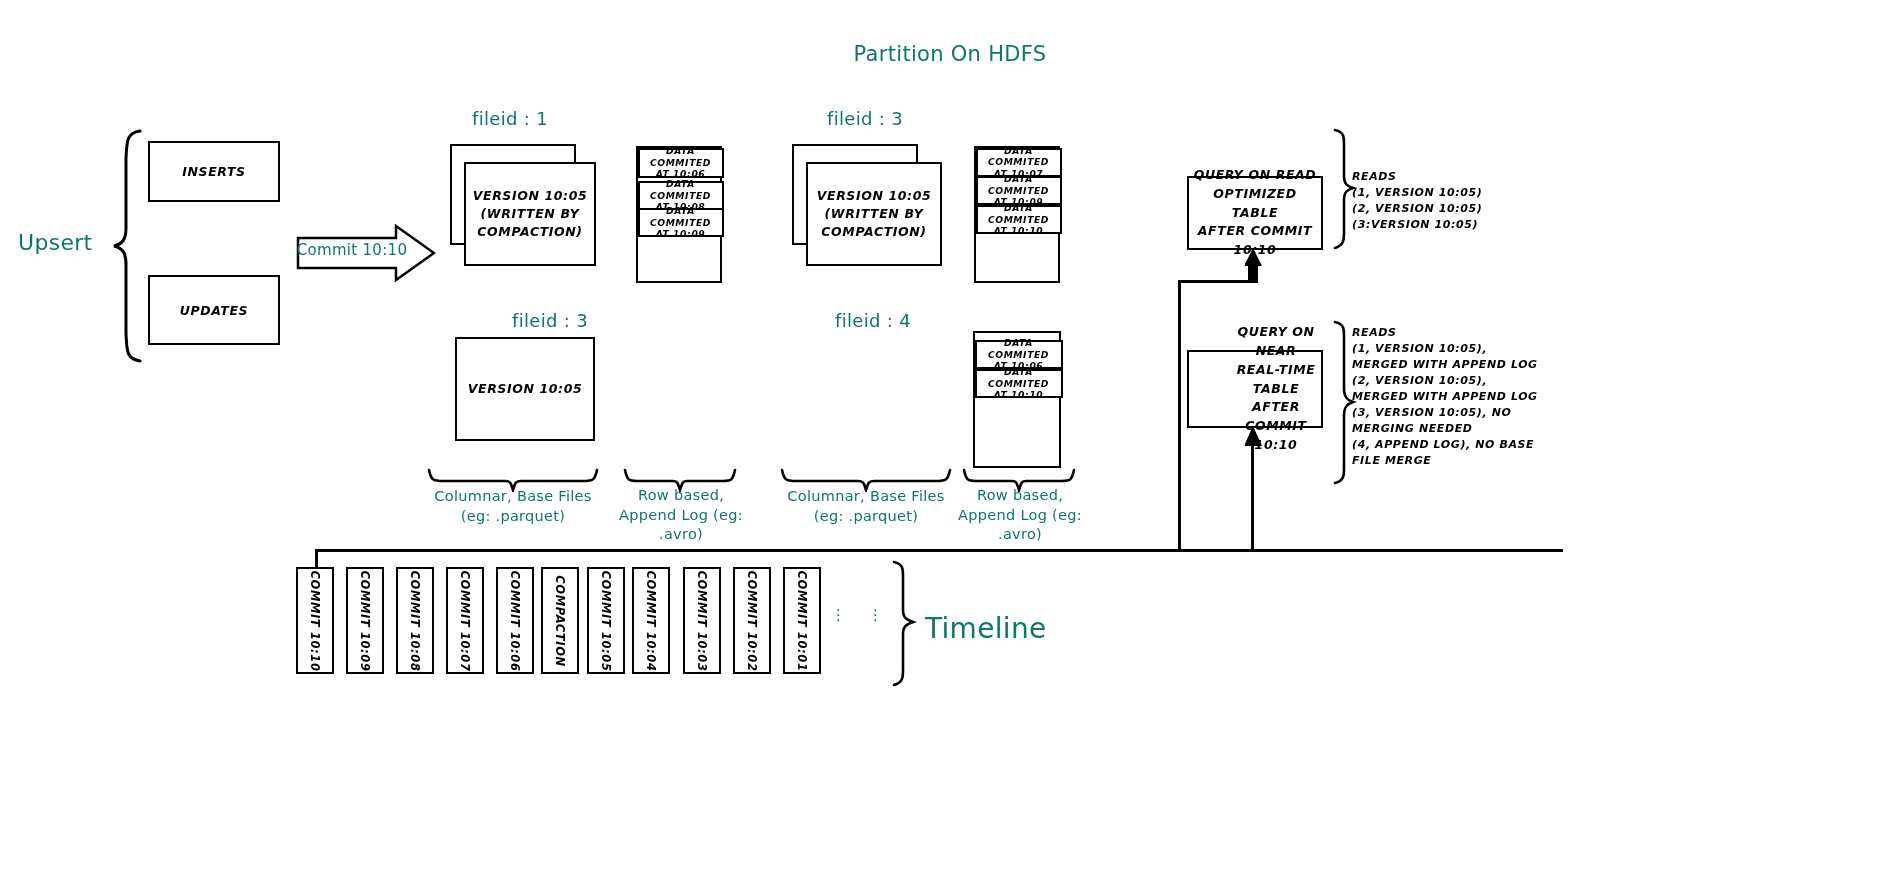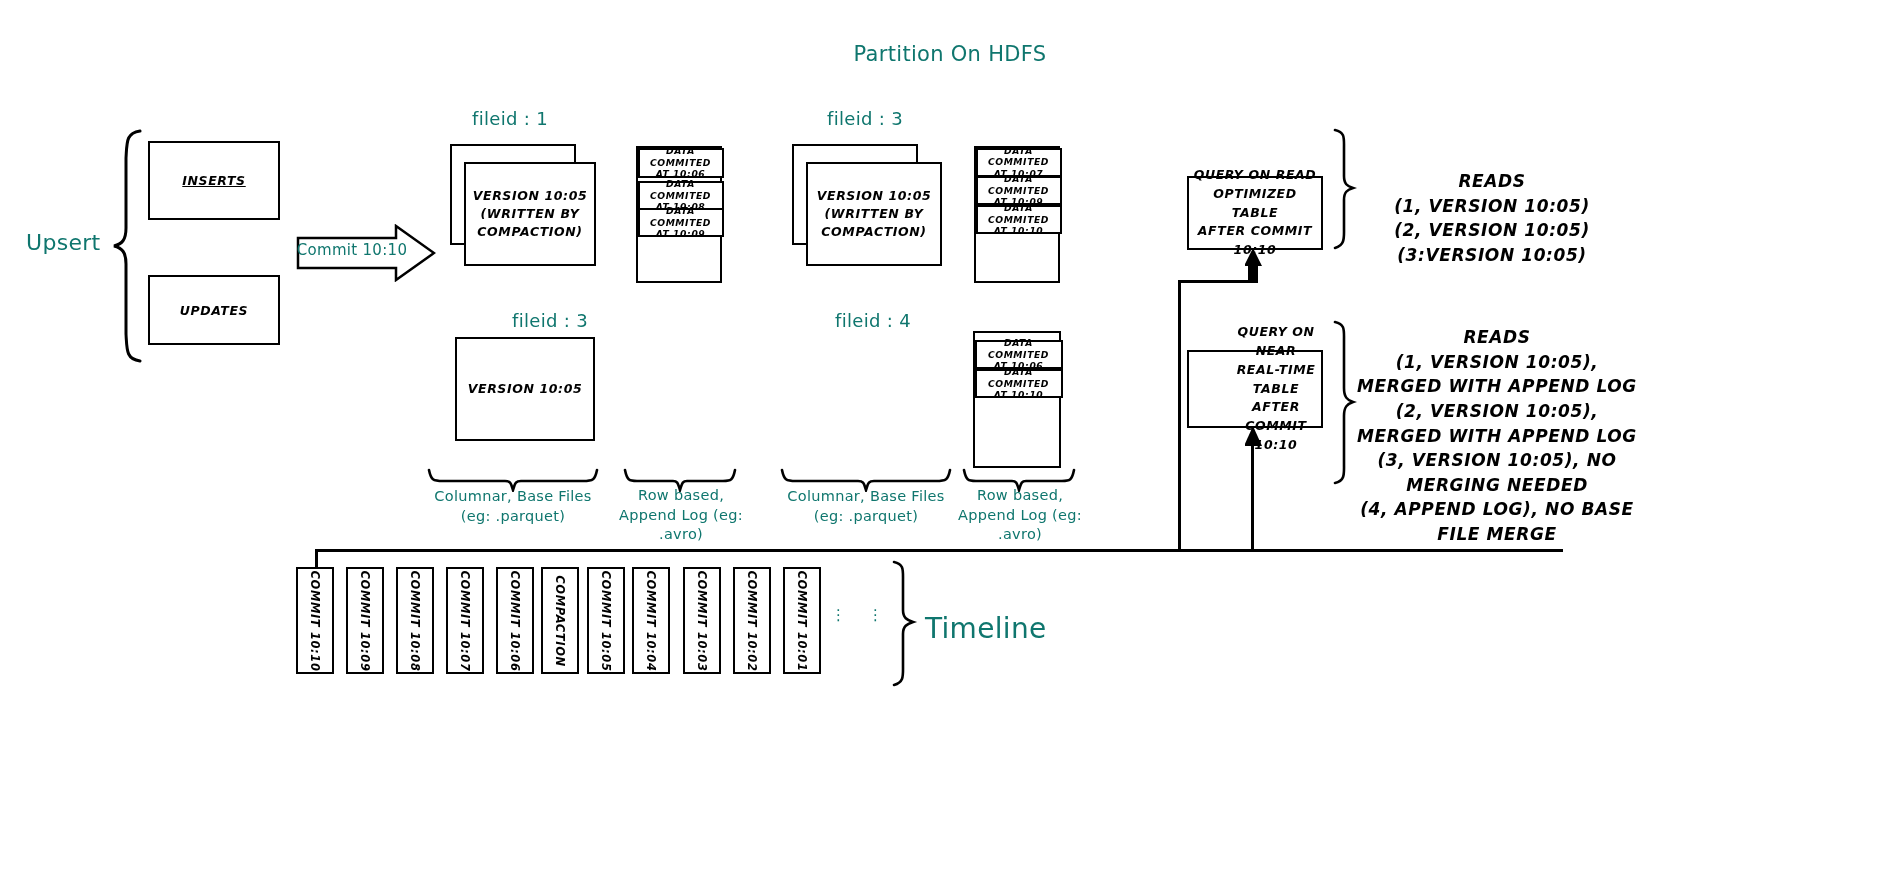--- a/index.html
+++ b/index.html
@@ -16,26 +16,26 @@
 
   
   .box{position:absolute;border:2.5px solid #000;background:#fff;box-sizing:border-box;
        display:flex;align-items:center;justify-content:center;text-align:center;}
   .boxshadow{position:absolute;border:2.5px solid #000;background:#fff;box-sizing:border-box;}
 
   
   #title{left:0;top:42px;width:1900px;font-size:21px;}
 
   
-  #upsert-label{left:26px;top:230px;width:110px;font-size:22px;}
+  #upsert-label{left:18px;top:230px;width:110px;font-size:22px;}
   .brace{position:absolute;}
   .brace svg{display:block;}
 
   
-  #inserts-box{left:148px;top:141px;width:132px;height:79px;font-size:12.5px;text-decoration:underline;}
+  #inserts-box{left:148px;top:141px;width:132px;height:61px;font-size:12.5px;}
   #updates-box{left:148px;top:275px;width:132px;height:70px;font-size:12.5px;}
 
   
   #commit-arrow{left:296px;top:224px;width:140px;height:58px;}
   #commit-arrow .lbl{position:absolute;left:0;top:17px;width:112px;text-align:center;font-size:15px;}
 
   
   .fileid{position:absolute;font-size:18px;text-align:center;}
 
   
@@ -47,21 +47,21 @@
           display:flex;align-items:flex-start;justify-content:center;text-align:center;
           font-size:9.2px;line-height:1.25;}
 
   
   .capt{position:absolute;text-align:center;font-size:14.5px;line-height:1.35;}
 
   
   .qbox{font-size:12.5px;line-height:1.5;}
 
   
-  .reads{position:absolute;text-align:center;font-size:17px;line-height:1.45;}
+  .reads{position:absolute;font-size:11px;line-height:1.45;}
 
   
   .tbox{position:absolute;border:2.5px solid #000;background:#fff;box-sizing:border-box;
         width:38px;height:107px;}
   .tbox span{position:absolute;left:50%;top:50%;
              transform:translate(-50%,-50%) rotate(90deg);
              white-space:nowrap;font-size:11.5px;}
   .dots{position:absolute;font-size:15px;letter-spacing:0;line-height:4px;}
   #timeline-label{position:absolute;font-size:28px;}
 

